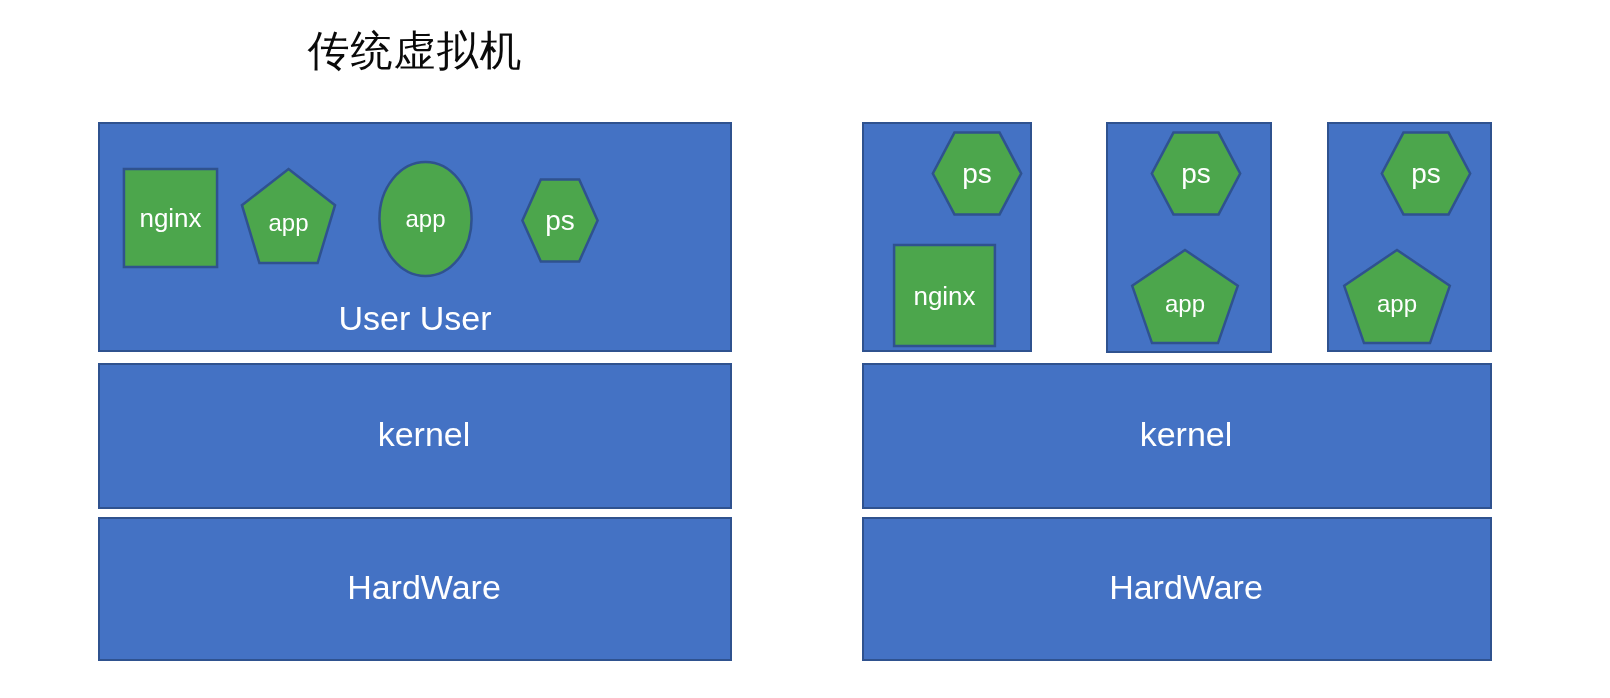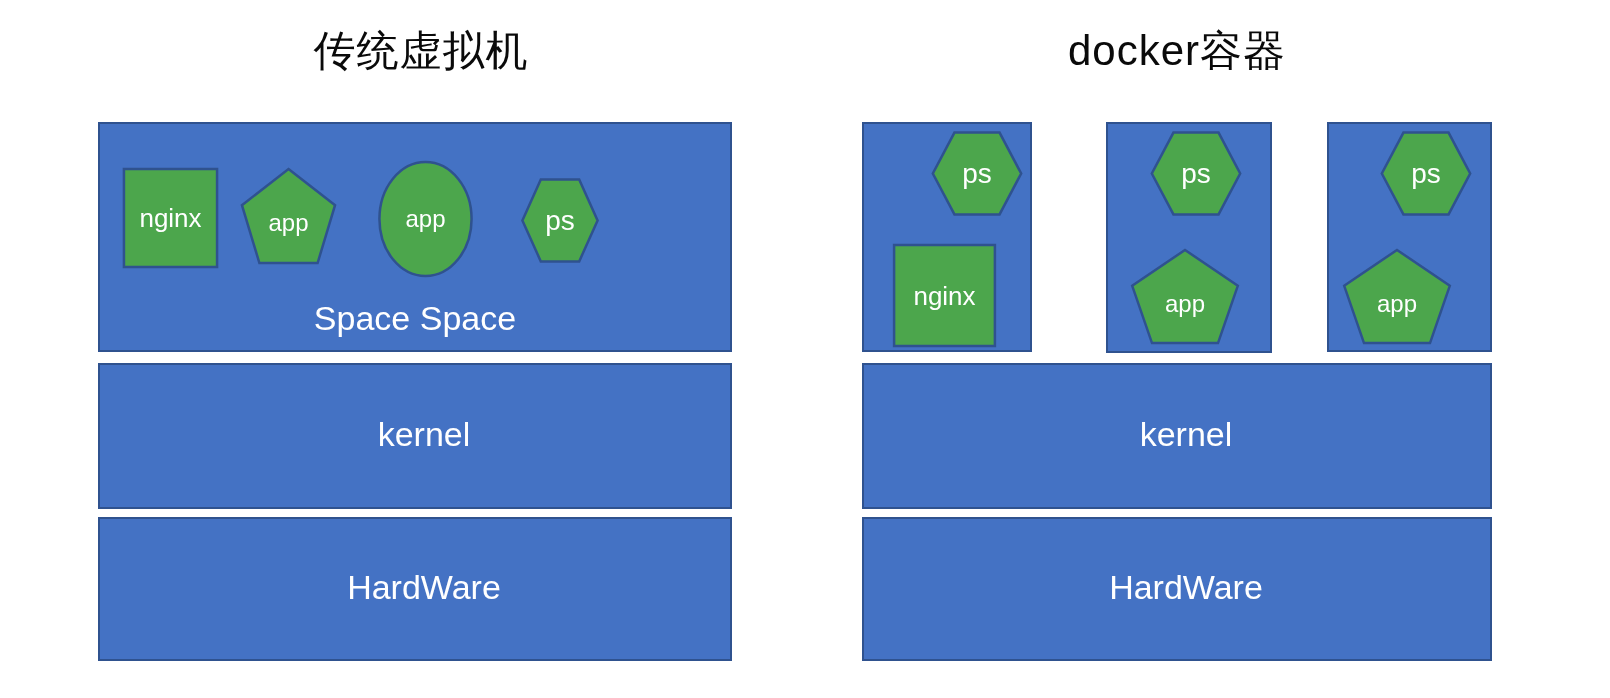--- a/index.html
+++ b/index.html
@@ -12,21 +12,21 @@
   }
   html,body{margin:0;padding:0;background:#ffffff;}
   .canvas{
     position:relative;width:1610px;height:698px;background:#ffffff;overflow:hidden;
     font-family:"Liberation Sans", sans-serif;
   }
   .title{
     position:absolute;top:22px;height:58px;line-height:58px;text-align:center;
     font-size:42px;color:var(--title-color);letter-spacing:1px;
   }
-  .title-vm{left:104px;width:634px;}
+  .title-vm{left:98px;width:634px;}
   .title-docker{left:862px;width:630px;}
   .box{
     position:absolute;background:var(--box-fill);
     border:2px solid var(--box-border);box-sizing:border-box;
   }
   .user-space{left:98px;top:122px;width:634px;height:230px;}
   .kernel-vm{left:98px;top:363px;width:634px;height:146px;}
   .hardware-vm{left:98px;top:517px;width:634px;height:144px;}
   .container-1{left:862px;top:122px;width:170px;height:230px;}
   .container-2{left:1106px;top:122px;width:166px;height:231px;}
@@ -53,21 +53,20 @@
   .lbl-app{font-size:24px;}
   .lbl-ps{font-size:28px;}
   .pentagon .shape-label{padding-top:14px;}
 </style>
 </head>
 <body>
 
 <div class="canvas">
 
   <div class="title title-vm">传统虚拟机</div>
-  <div class="title title-docker">docker容器</div>
 
   <div class="box user-space">
 
     <div class="shape square" style="left:22px;top:43px;width:97px;height:102px">
       <svg viewBox="0 0 100 100" preserveAspectRatio="none">
         <rect class="geom" x="2" y="2" width="96" height="96"></rect>
       </svg>
       <span class="shape-label lbl-nginx">nginx</span>
     </div>
 
@@ -85,21 +84,21 @@
       <span class="shape-label lbl-app">app</span>
     </div>
 
     <div class="shape hexagon" style="left:420px;top:53px;width:80px;height:87px">
       <svg viewBox="0 0 100 100" preserveAspectRatio="none">
         <polygon class="geom" points="26,3 74,3 97,50 74,97 26,97 3,50"></polygon>
       </svg>
       <span class="shape-label lbl-ps">ps</span>
     </div>
 
-    <div class="box-label label-bottom">Space Space</div>
+    <div class="box-label label-bottom">User User</div>
   </div>
 
   <div class="box kernel-vm">
     <div class="box-label label-center">kernel</div>
   </div>
 
   <div class="box hardware-vm">
     <div class="box-label label-center">HardWare</div>
   </div>
 

